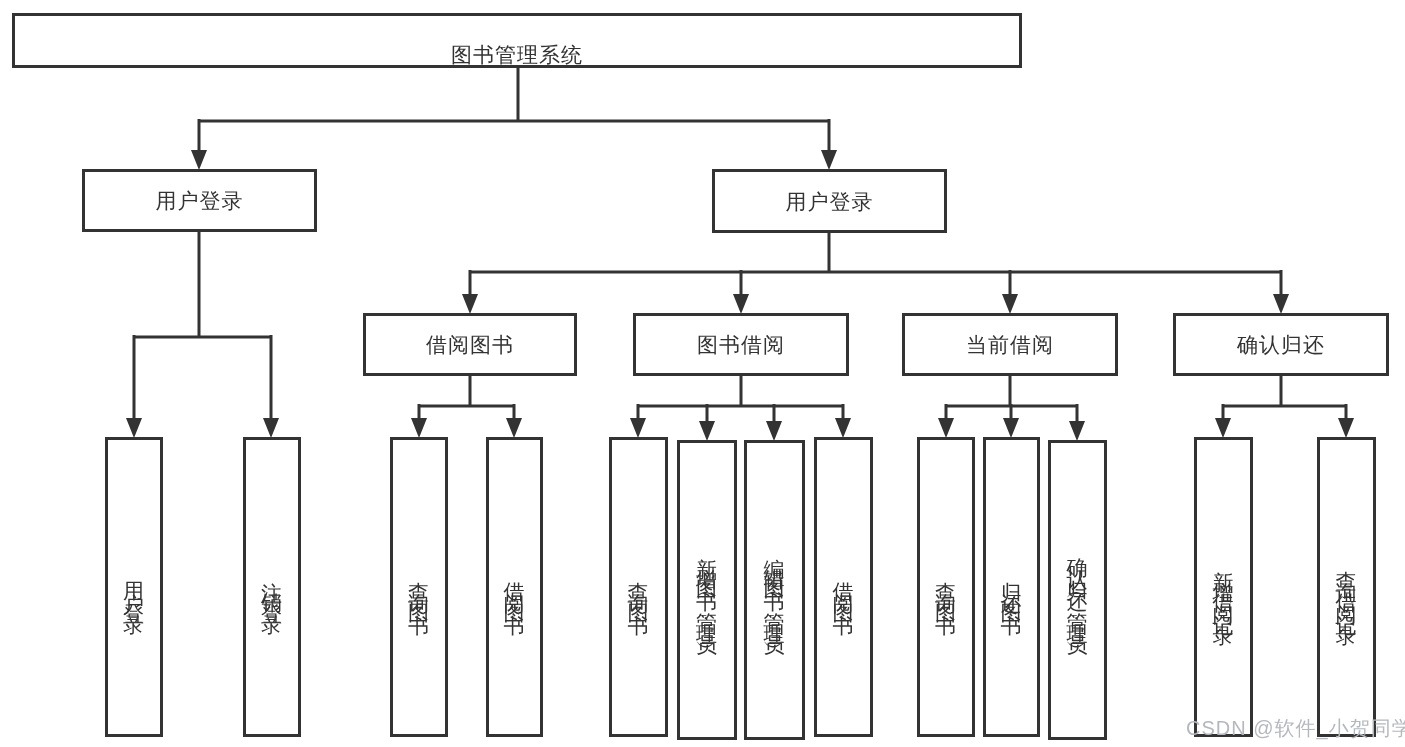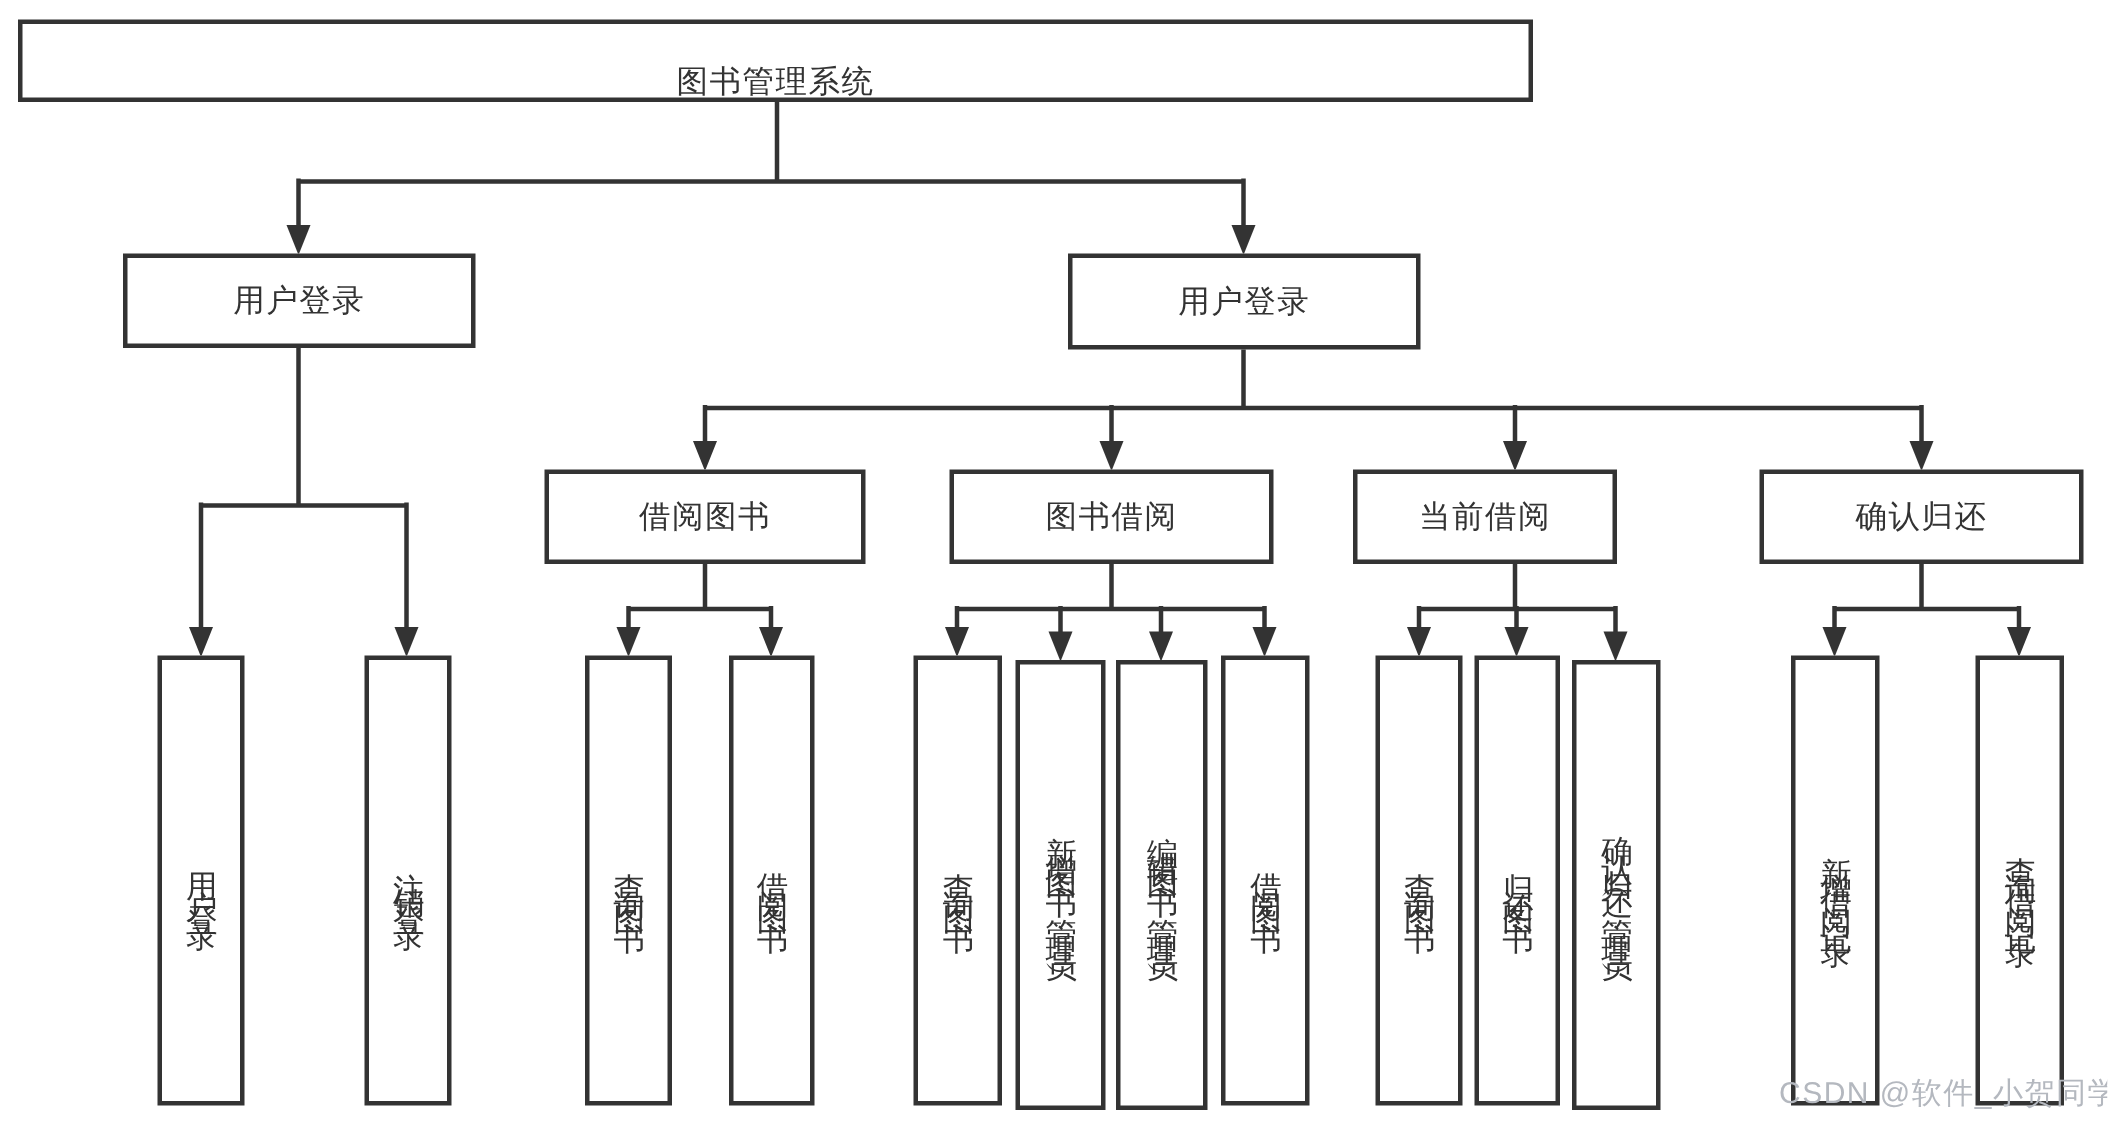--- a/index.html
+++ b/index.html
@@ -29,21 +29,21 @@
     text-orientation:mixed;
     letter-spacing:11px;
     white-space:nowrap;
   }
   
   #p-root       {left:12px;  top:13px;  width:1010px;height:55px;align-items:flex-end;}
   #p-user-login {left:82px;  top:169px; width:235px; height:63px;}
   #p-book-mgmt  {left:712px; top:169px; width:235px; height:64px;}
   #p-new-rec    {left:363px; top:313px; width:214px; height:63px;}
   #p-book-borrow{left:633px; top:313px; width:216px; height:63px;justify-content:center;}
-  #p-cur-borrow {left:902px; top:313px; width:176px; height:63px;}
+  #p-cur-borrow {left:902px; top:313px; width:216px; height:63px;}
   #p-borrow-rec {left:1173px;top:313px; width:216px; height:63px;}
   
   #p-l-user-login{left:105px; top:437px;width:58px;height:300px;}
   #p-l-logout    {left:243px; top:437px;width:58px;height:300px;}
   #p-l-rec-query {left:390px; top:437px;width:58px;height:300px;}
   #p-l-rec-borrow{left:486px; top:437px;width:57px;height:300px;}
   #p-l-bb-query  {left:609px; top:437px;width:59px;height:300px;}
   #p-l-bb-add    {left:677px; top:440px;width:60px;height:300px;}
   #p-l-bb-edit   {left:744px; top:440px;width:61px;height:300px;}
   #p-l-bb-borrow {left:814px; top:437px;width:59px;height:300px;}

